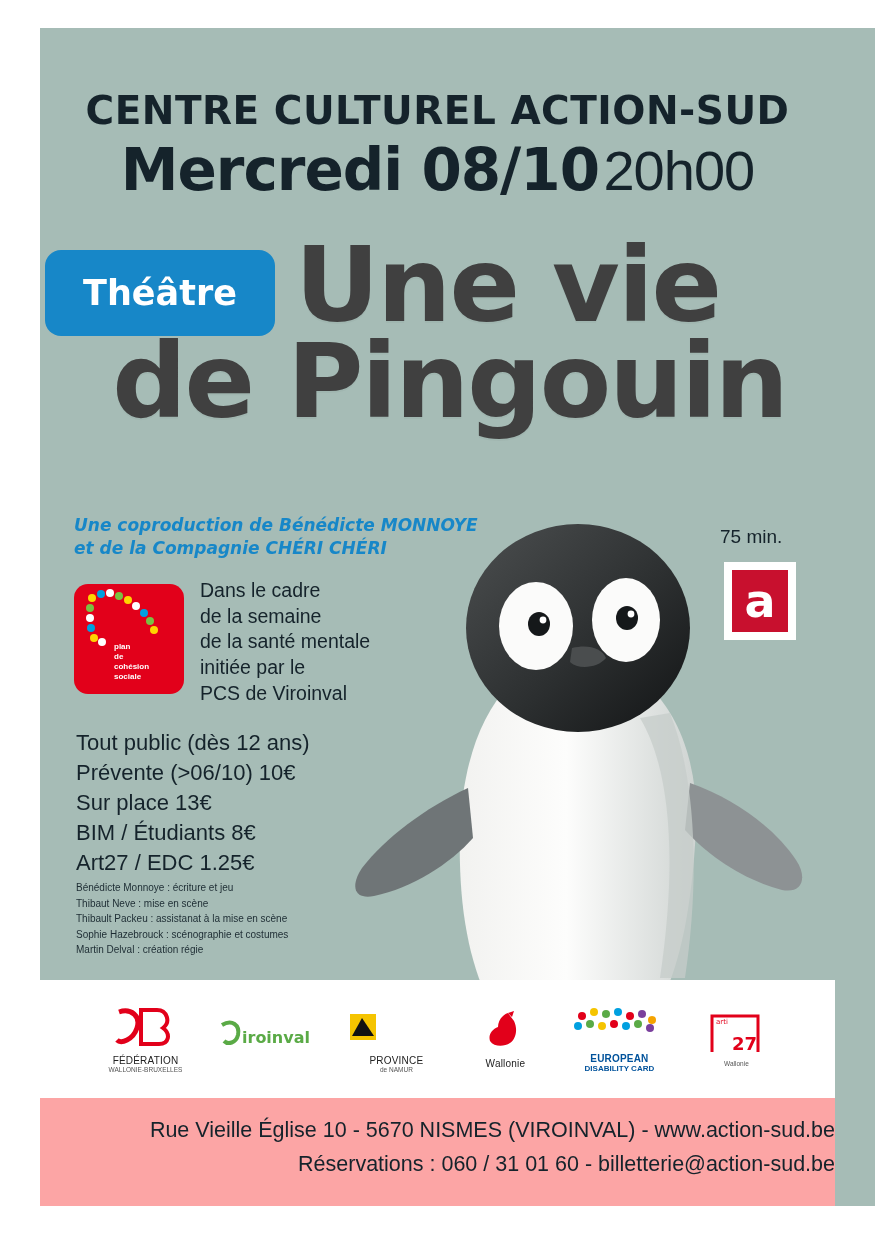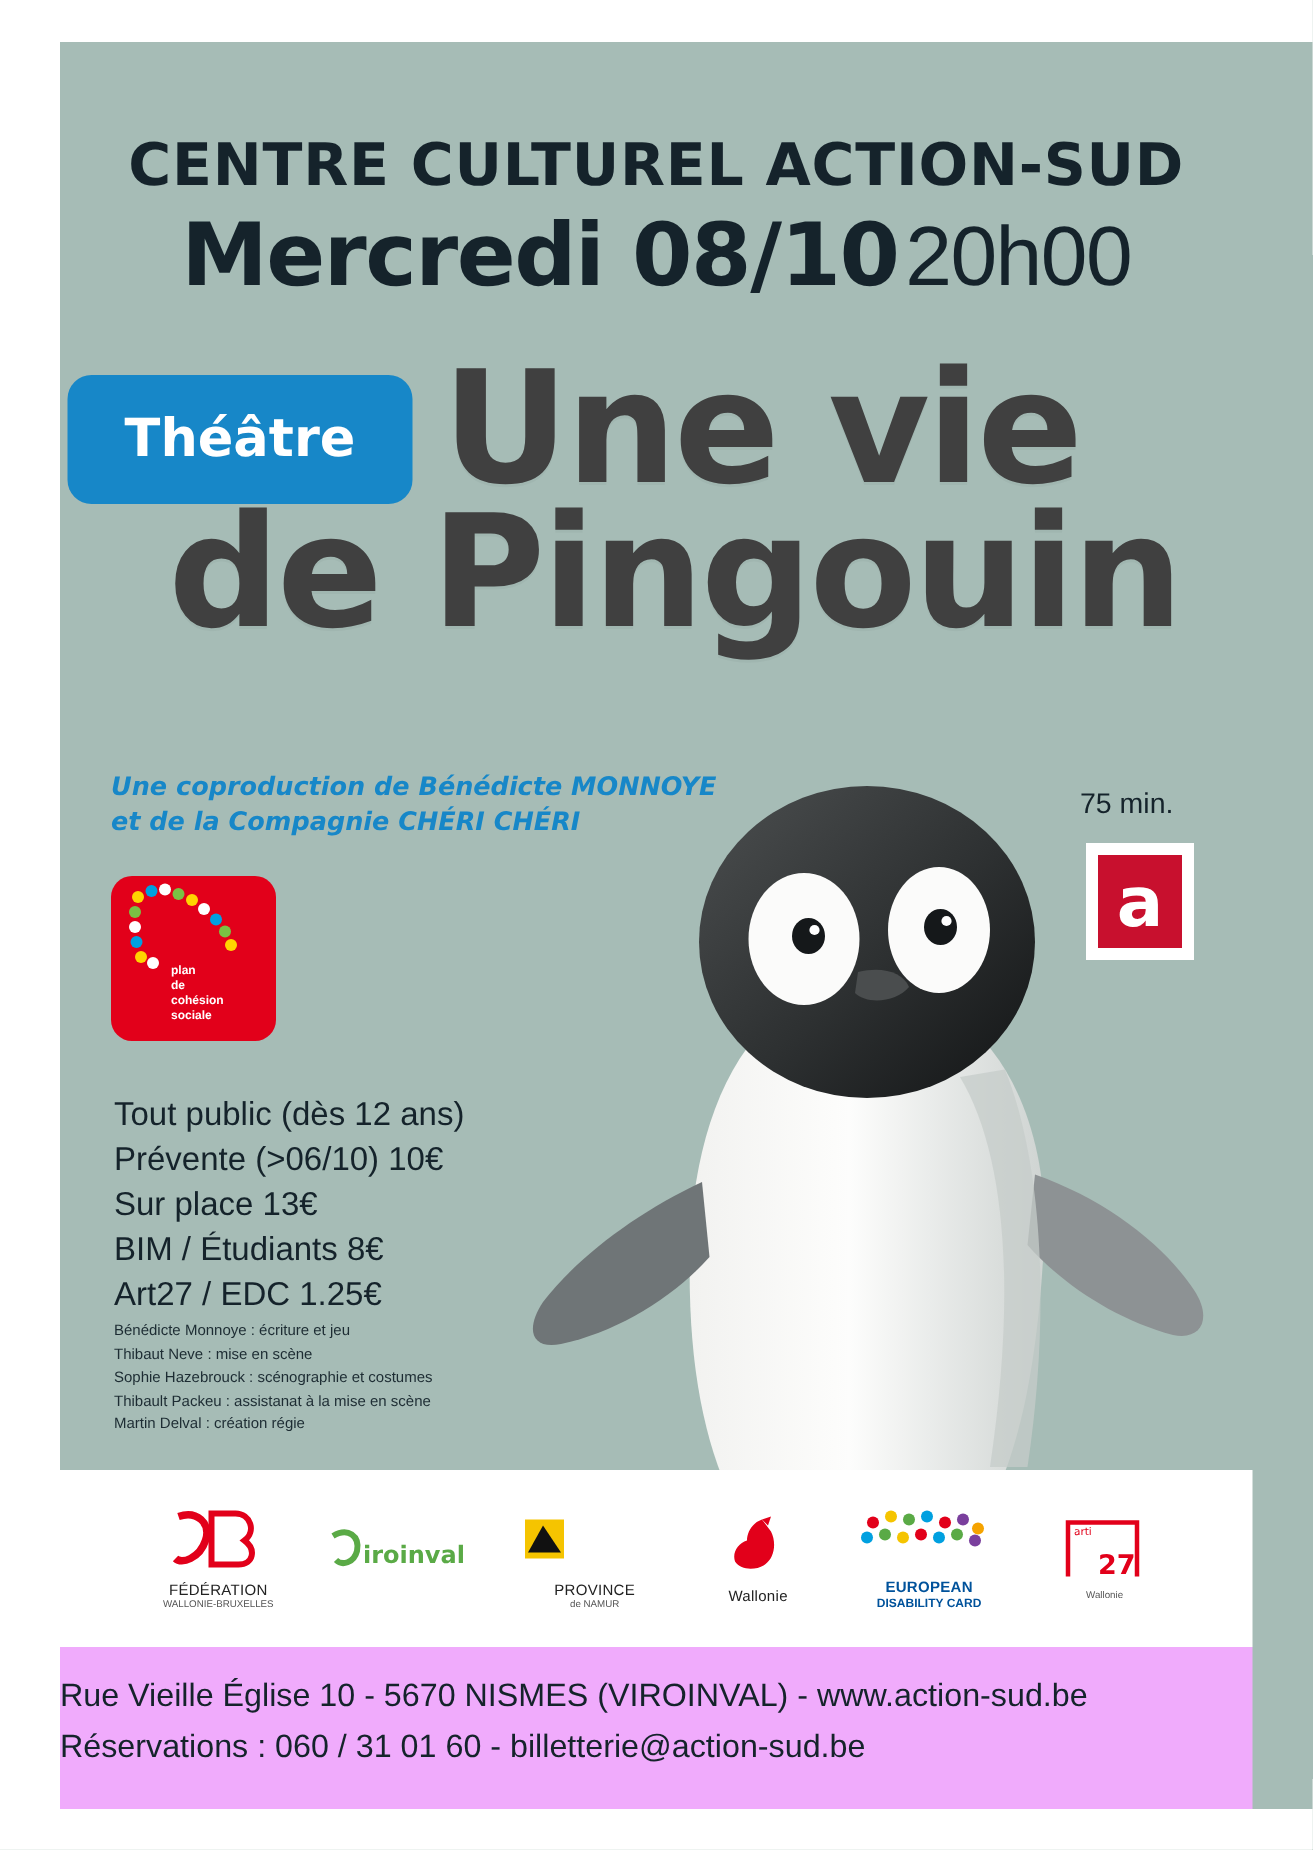--- a/index.html
+++ b/index.html
@@ -241,22 +241,22 @@
   }
   .sponsor .cap2 { font-size: 6.5px; color: #555; }
 
   
   .footer {
     position: absolute;
     left: 40px;
     top: 1098px;
     width: 795px;
     height: 108px;
-    background: #f0abfc;
-    text-align: left;
+    background: #fca5a5;
+    text-align: right;
     color: #15232b;
   }
   .footer .line1 {
     font-size: 21.5px;
     padding-top: 20px;
     font-family: "Liberation Sans", sans-serif;
   }
   .footer .line2 {
     font-size: 21.5px;
     padding-top: 9px;
@@ -360,34 +360,41 @@
         </g>
       </svg>
       <div class="txt">
         <div>plan</div>
         <div>de</div>
         <div>cohésion</div>
         <div>sociale</div>
       </div>
     </div>
 
+    <div class="pcs-text">
+      <div>Dans le cadre</div>
+      <div>de la semaine</div>
+      <div>de la santé mentale</div>
+      <div>initiée par le</div>
+      <div>PCS de Viroinval</div>
+    </div>
 
     <div class="prices">
       <div>Tout public (dès 12 ans)</div>
       <div>Prévente (&gt;06/10) 10€</div>
       <div>Sur place 13€</div>
       <div>BIM / Étudiants 8€</div>
       <div>Art27 / EDC 1.25€</div>
     </div>
 
     <div class="crew">
       <div>Bénédicte Monnoye : écriture et jeu</div>
       <div>Thibaut Neve : mise en scène</div>
+      <div>Thibault Packeu : assistanat à la mise en scène</div>
       <div>Sophie Hazebrouck : scénographie et costumes</div>
-      <div>Thibault Packeu : assistanat à la mise en scène</div>
       <div>Martin Delval : création régie</div>
     </div>
   </div>
 
   <div class="sponsors">
 
     <div class="sponsor">
       <svg width="70" height="42" viewBox="0 0 70 42" xmlns="http://www.w3.org/2000/svg">
         <path d="M8 6 C 20 2 30 10 26 22 C 22 34 10 38 6 34" fill="none" stroke="#e2001a" stroke-width="5"></path>
         <path d="M30 4 L 30 38 L 48 38 C 58 38 60 28 52 22 C 60 16 56 4 46 4 Z" fill="none" stroke="#e2001a" stroke-width="4"></path>

